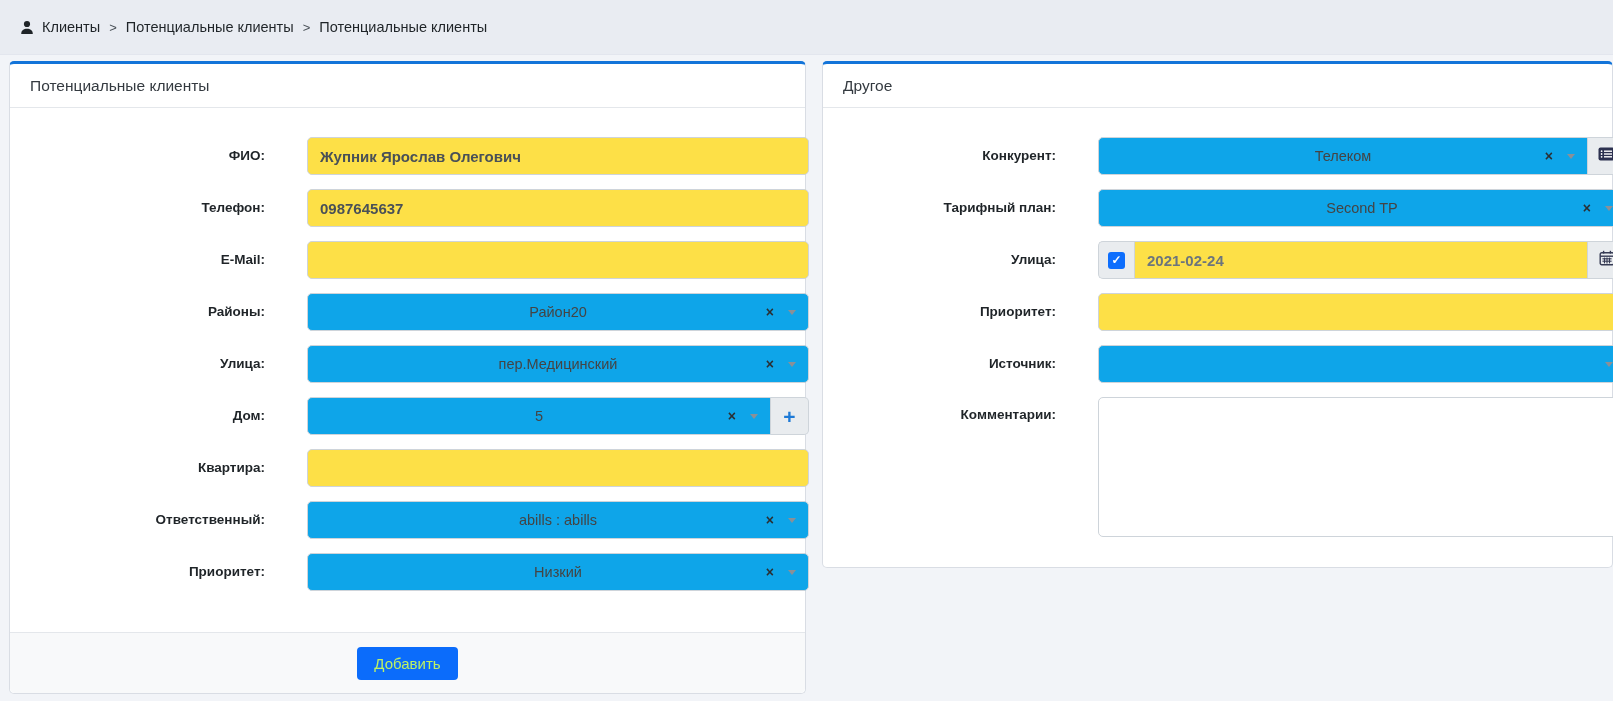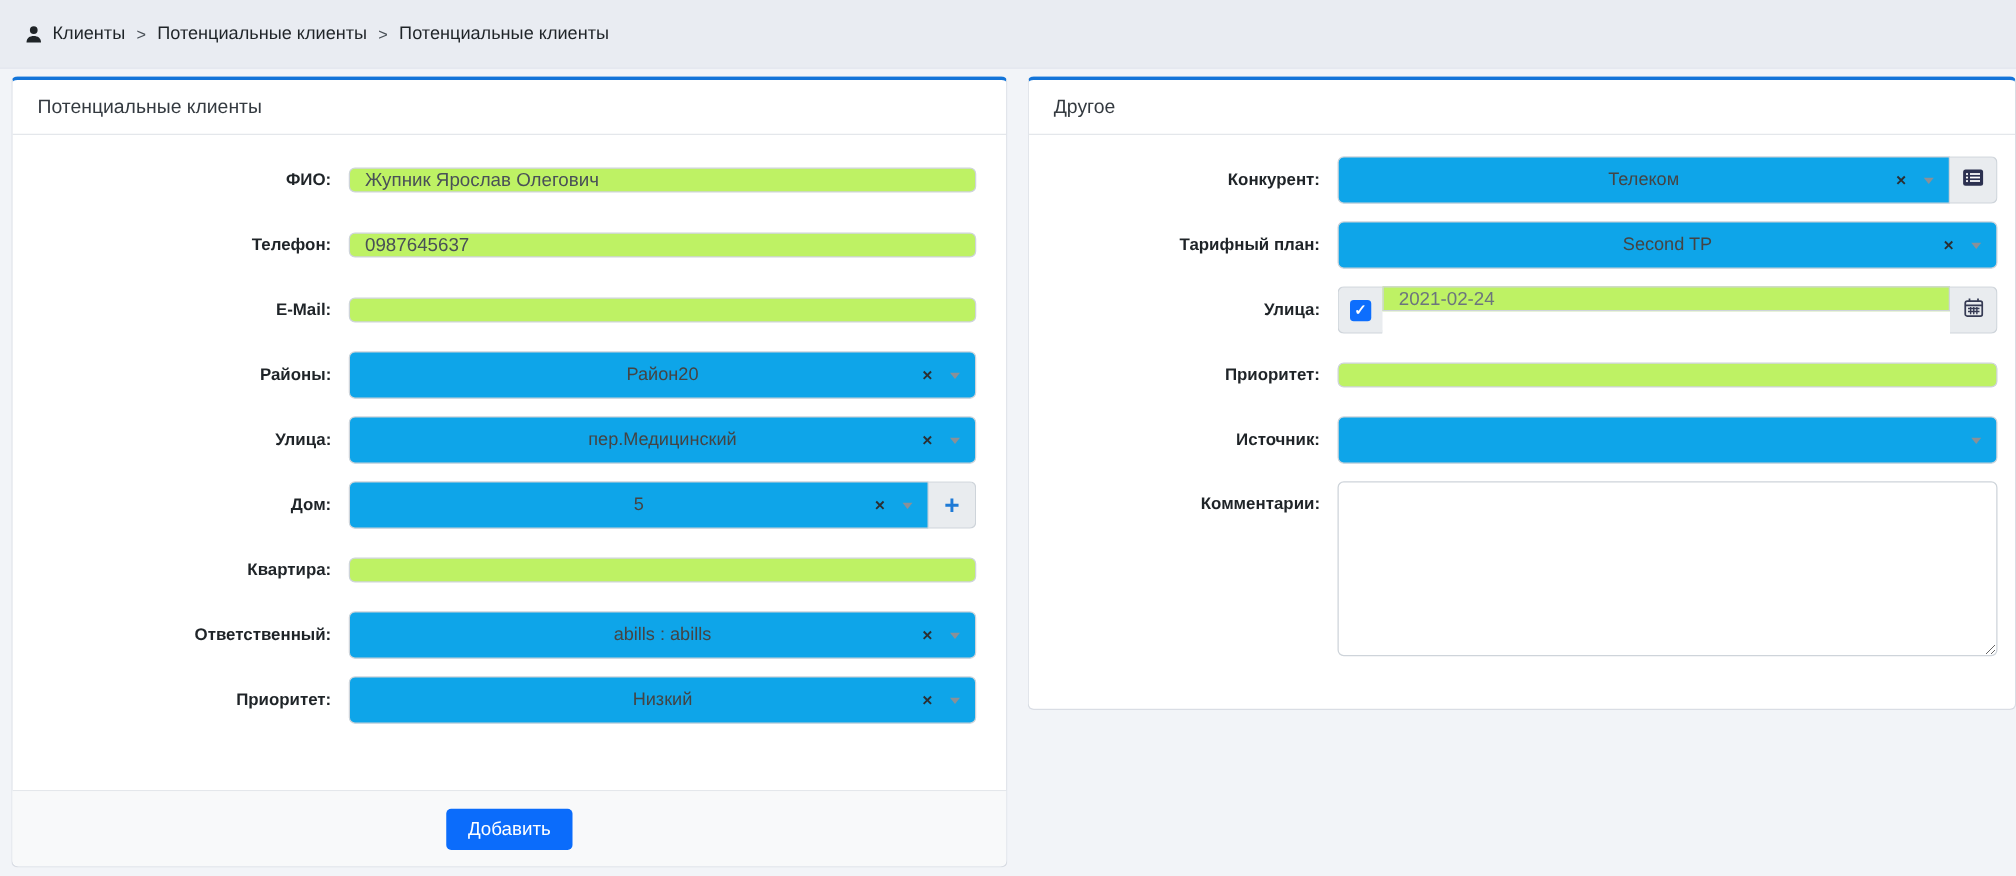--- a/index.html
+++ b/index.html
@@ -24,36 +24,36 @@
     border:1px solid #d9dde4; border-top:3px solid #1374d9; border-radius:5px;
   }
   .card-left  { left:9px;   top:61px; width:797px; height:633px; }
   .card-right { left:822px; top:61px; width:791px; height:507px; }
   .card-header {
     height:44px; line-height:44px; padding:0 20px;
     border-bottom:1px solid #e4e7eb; font-size:15.5px; color:#343a40;
   }
   .card-body { padding:17px 0 0 0; }
   
-  .frow { display:flex; align-items:center; margin:0 0 14px 0; }
+  .frow { display:flex; align-items:center; margin:12px 0 14px 0;gap:28px; }
   .frow.top { align-items:flex-start; }
   .lbl {
     text-align:right; padding-right:14px; font-weight:700;
     font-size:13.5px; color:#1f2428; line-height:38px;
   }
   .frow.top .lbl { line-height:16px; padding-top:10px; }
   .card-left  .lbl { flex:0 0 269px; }
   .card-left  .ctrl { flex:0 0 502px; }
   .card-right .lbl { flex:0 0 247px;text-align:right; }
   .card-right .ctrl { flex:0 0 528px; }
   .ctrl { position:relative; }
   .inp {
-    width:100%; height:20px; border:1px solid #ced4da; border-radius:5px;
-    padding:0 12px; font-size:15px; color:#495057; background:#bef264;
-    font-family:inherit; outline:none;
+    width:100%; height:38px; border:1px solid #ced4da; border-radius:5px;
+    padding:0 12px; font-size:15px; color:#495057; background:#fde047;
+    font-family:inherit; outline:none;font-weight:bold;
   }
   .sel {
     position:relative; height:38px; border:1px solid #ced4da; border-radius:5px;
     background:#0ea5e9; display:flex; align-items:center; justify-content:center;
     font-size:14.5px; color:#444; cursor:pointer;
   }
   .sel .clr {
     position:absolute; right:34px; top:50%; transform:translateY(-50%);
     font-size:14px; font-weight:700; color:#2b2f33; line-height:1; cursor:pointer;
   }
@@ -86,21 +86,21 @@
     padding:8px 12px; font-size:15px; color:#495057; font-family:inherit;
     resize:both; outline:none;
   }
   
   .card-footer {
     position:absolute; left:0; right:0; bottom:0; height:61px;
     background:#f8f9fa; border-top:1px solid #e4e7eb; border-radius:0 0 5px 5px;
     display:flex; align-items:center; justify-content:center;
   }
   .btn-primary {
-    height:33px; padding:0 17px; background:#0b6cfb; color:#ffffff; border:none;
+    height:33px; padding:0 17px; background:#0b6cfb; color:#bef264; border:none;
     border-radius:4px; font-size:15px; font-family:inherit; cursor:pointer;
   }
 </style>
 </head>
 <body>
 
 <div class="topbar">
   <span class="user-ic">
     <svg width="14" height="15" viewBox="0 0 14 15">
         <circle cx="7" cy="4" r="3.1" fill="#1f2428"></circle>

